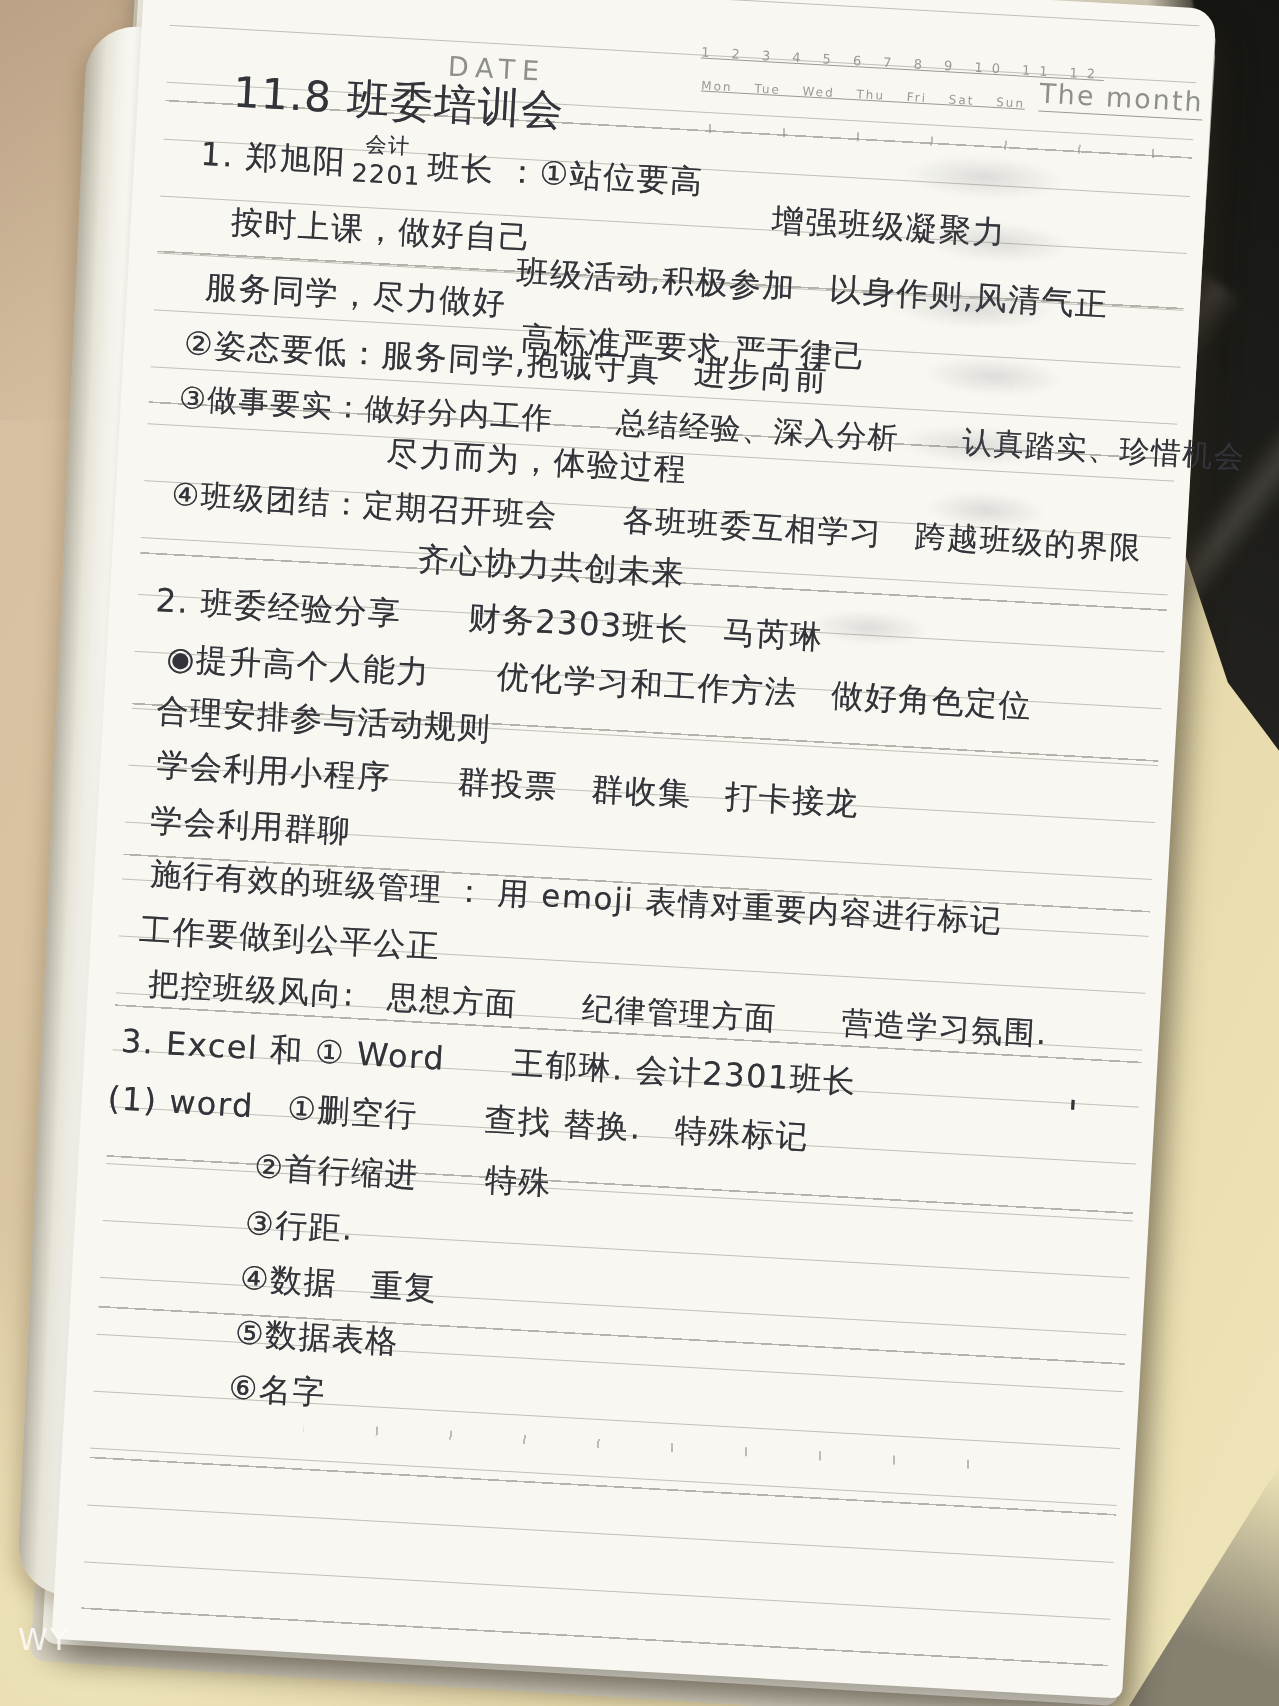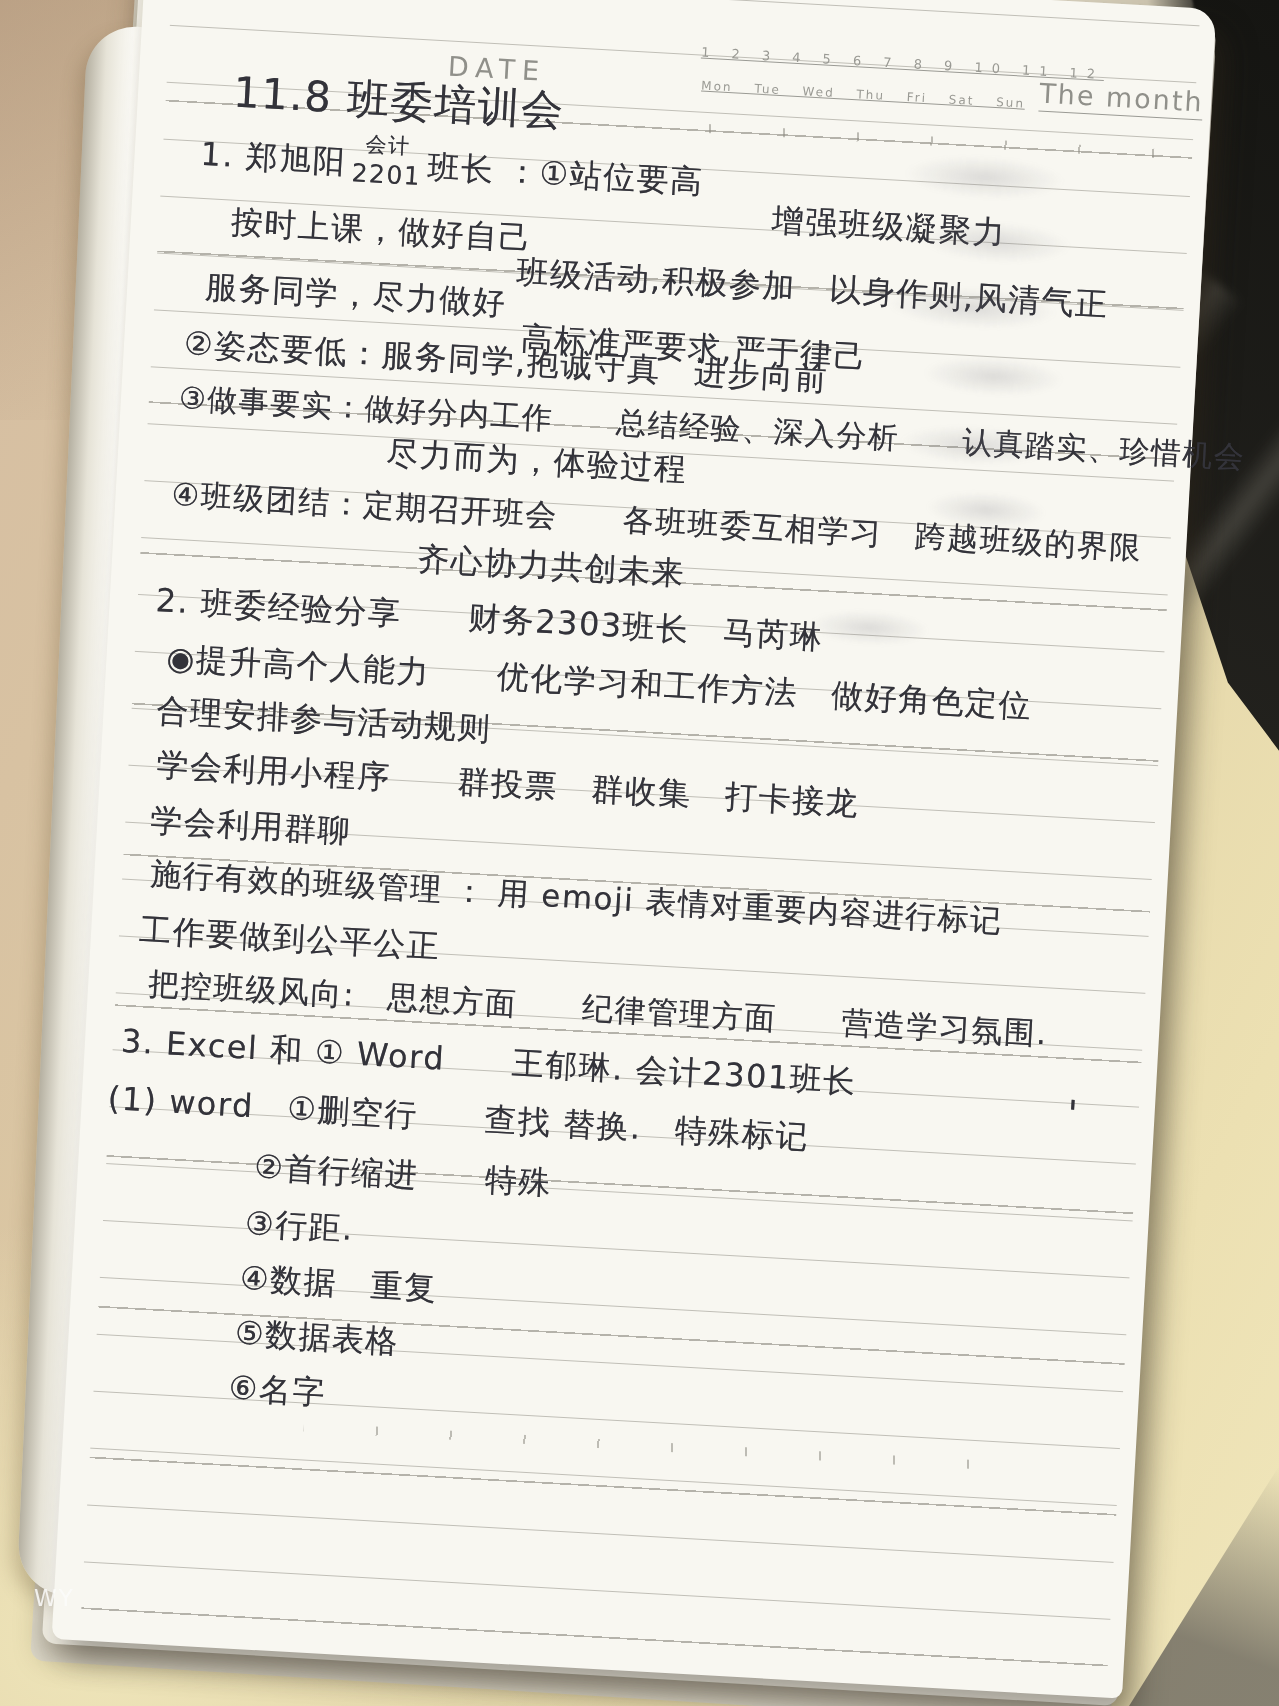--- a/index.html
+++ b/index.html
@@ -100,23 +100,22 @@
   .stackline{display:flex;align-items:flex-end;}
   .anno{display:inline-flex;flex-direction:column;align-items:center;line-height:1;margin:0 6px;}
   .anno .t{font-size:21px;transform:translateY(-6px);}
   .anno .b{font-size:25px;}
   .bleed{
     position:absolute;border-radius:8px;
     background:radial-gradient(closest-side,rgba(110,110,120,.20),rgba(110,110,120,0));
     filter:blur(2px);
   }
   .watermark{
-    left:18px;top:1585px;font-size:23px;letter-spacing:2px;
+    left:18px;top:1622px;font-size:30px;letter-spacing:2px;
     color:rgba(252,252,250,.85);
-    margin-left:16px;
   }
 </style>
 </head>
 <body>
 
 <div class="abs desk"></div>
 <div class="abs desk-shadow"></div>
 <div class="abs dark-floor"></div>
 <div class="abs dark-streak" style="left:1060px;top:240px;width:60px;height:420px;transform:rotate(38deg);"></div>
 <div class="abs dark-streak" style="left:1140px;top:380px;width:50px;height:460px;transform:rotate(38deg);"></div>

